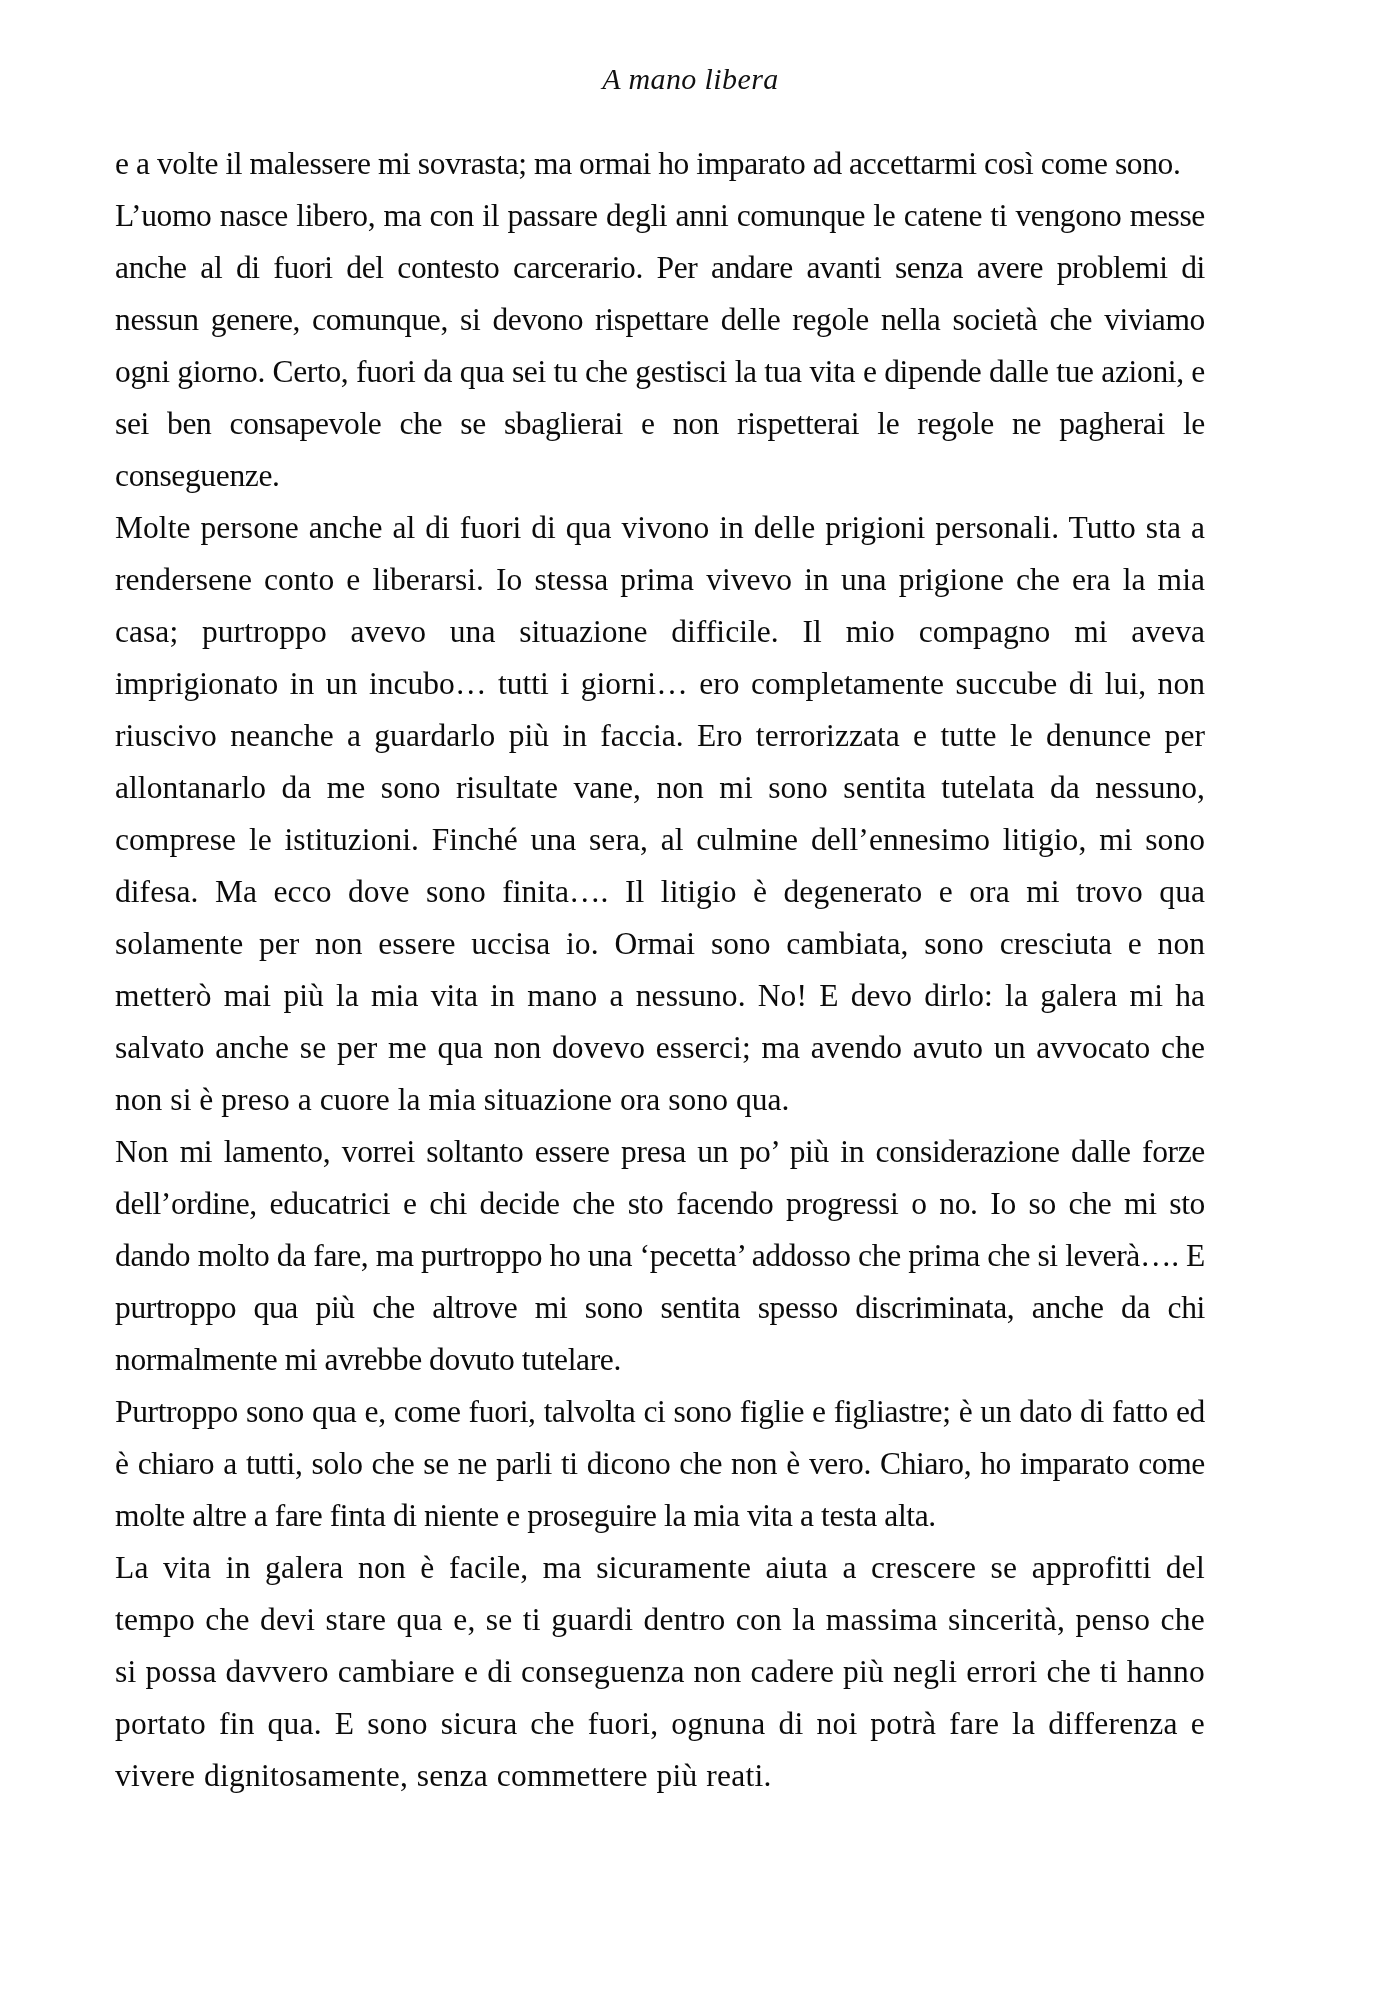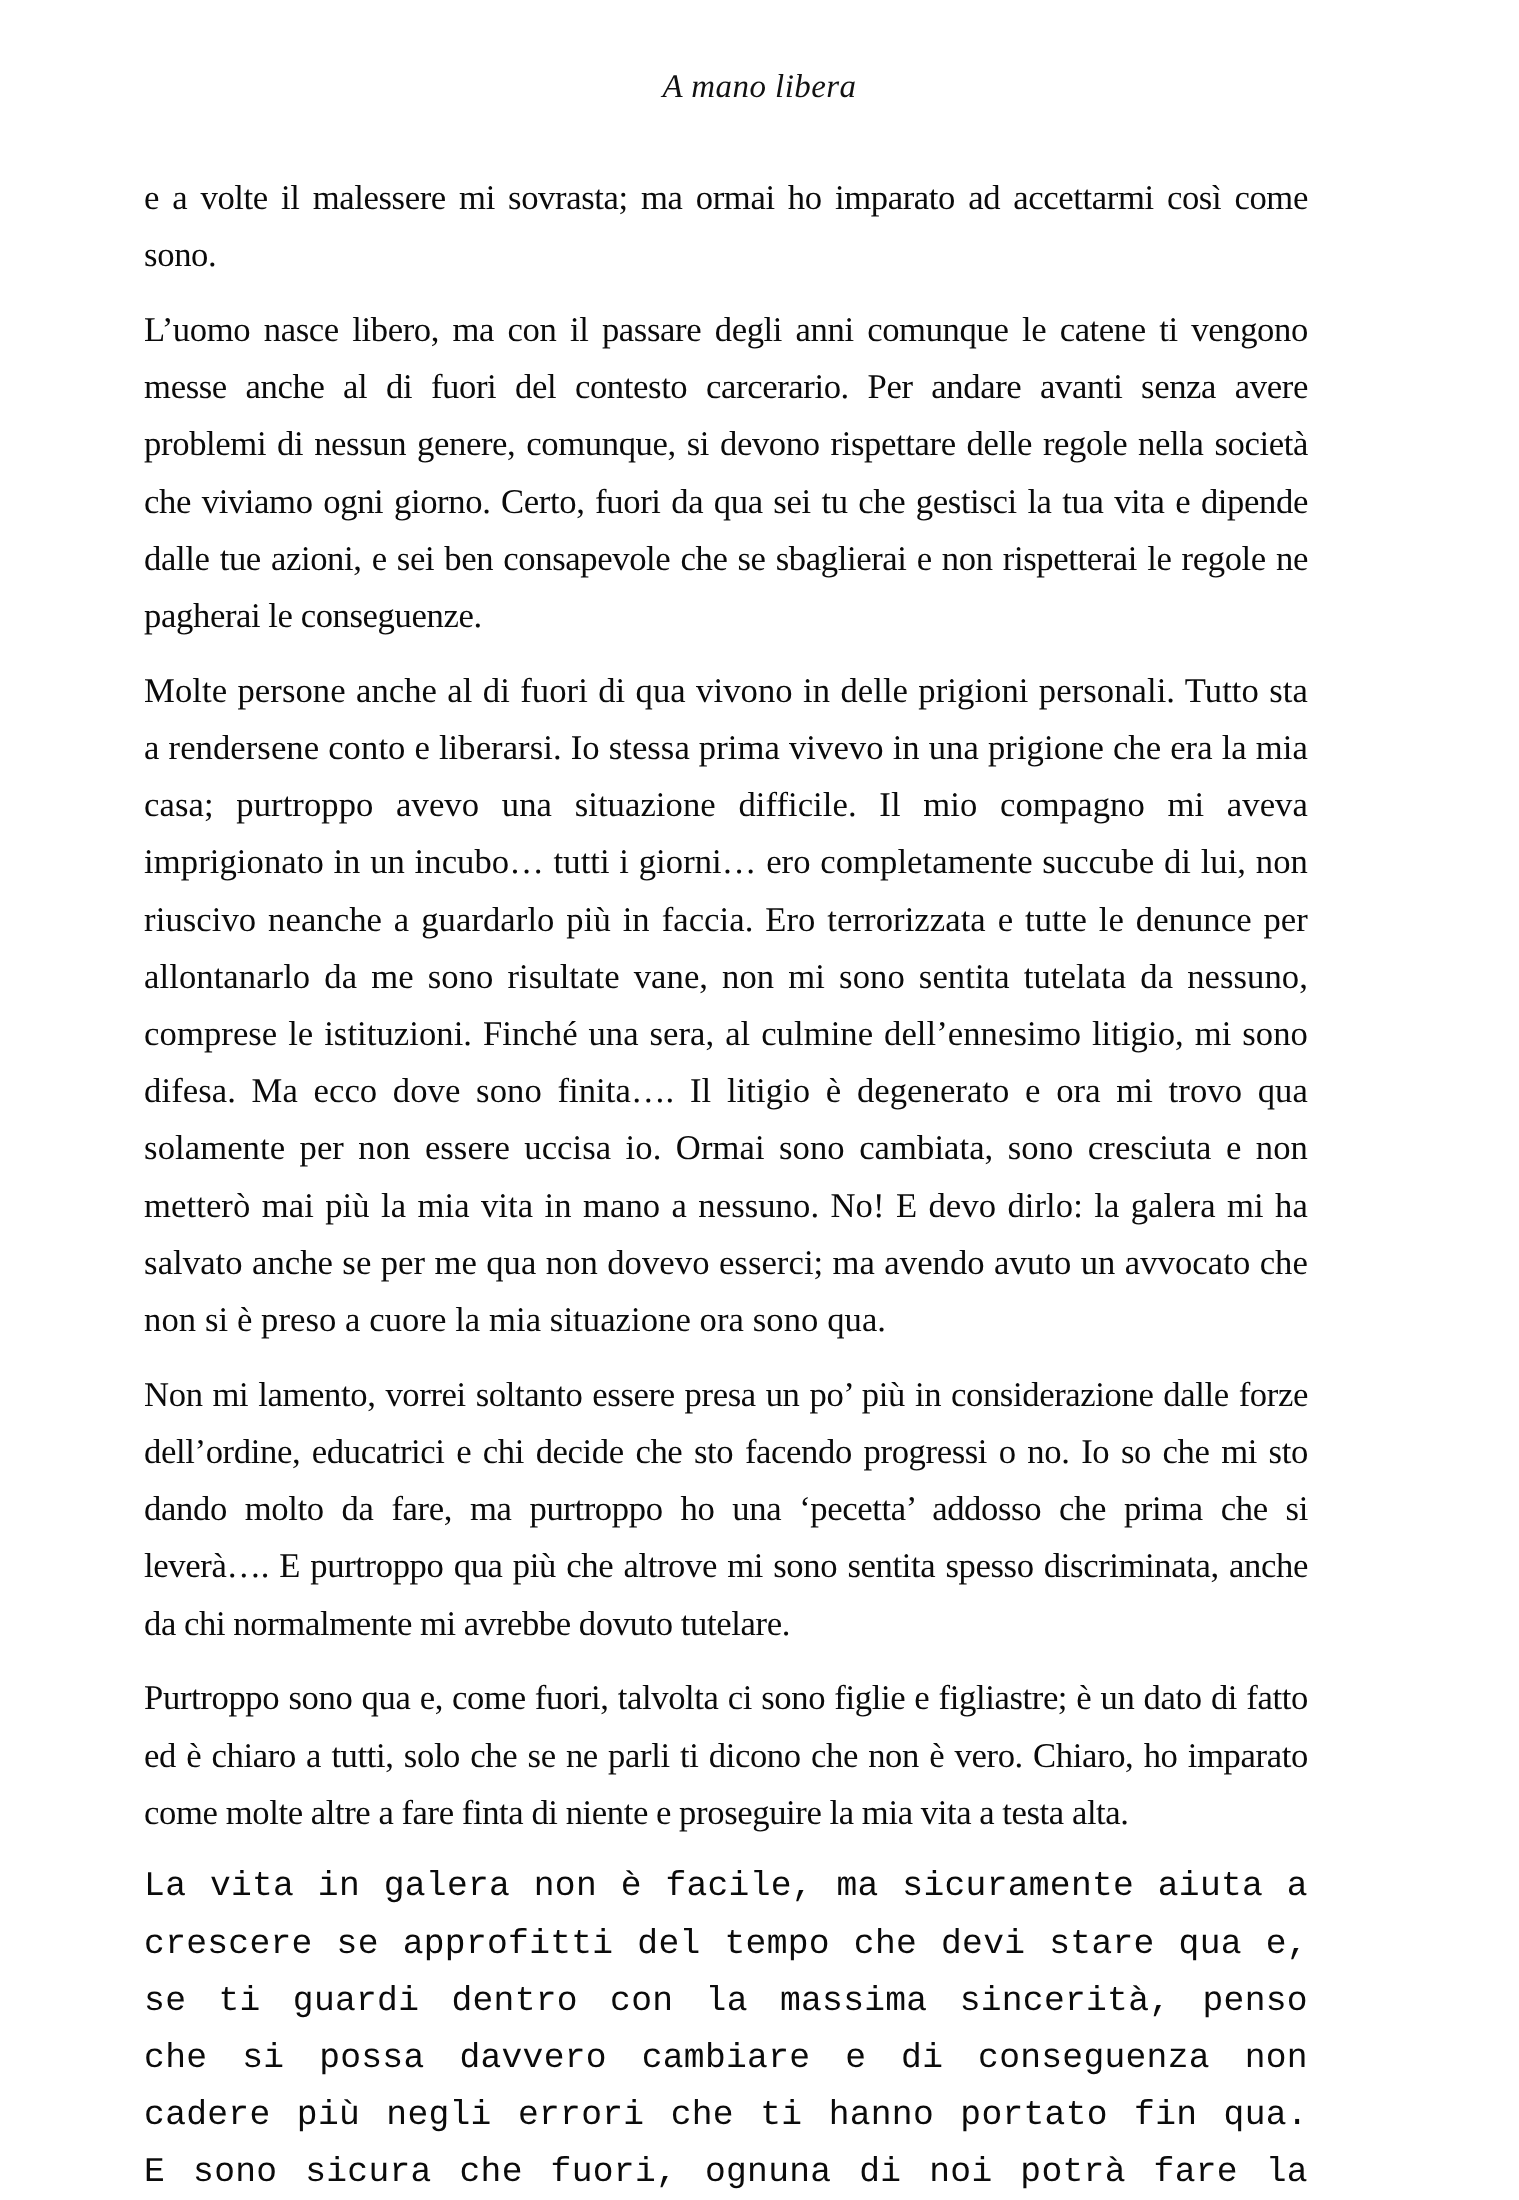--- a/index.html
+++ b/index.html
@@ -38,34 +38,34 @@
 
   
   .text-block {
     position: absolute;
     top: 138px;
     left: 115px;
     width: 1090px;
   }
 
   .para {
-    margin: 16px;
+    margin: 0;
     text-align: justify;
     text-justify: inter-word;
     font-size: 31.5px;
     line-height: 52px;
     hyphens: manual;
     color: #0b0b0b;
     text-indent: 0;
   }
 
   
   .para.tight { letter-spacing: -0.35px; word-spacing: -0.2px; }
   .para.loose { letter-spacing: 0.05px; }
-  .para.airy  { letter-spacing: 0.25px;  word-spacing: 0.6px; font-family: Liberation Mono, monospace; }
+  .para.airy  { letter-spacing: 0.25px;  word-spacing: 0.6px; }
 
   
   .folio {
     position: absolute;
     bottom: 72px;
     left: 0;
     width: 100%;
     text-align: center;
     font-style: italic;
     font-size: 29px;

